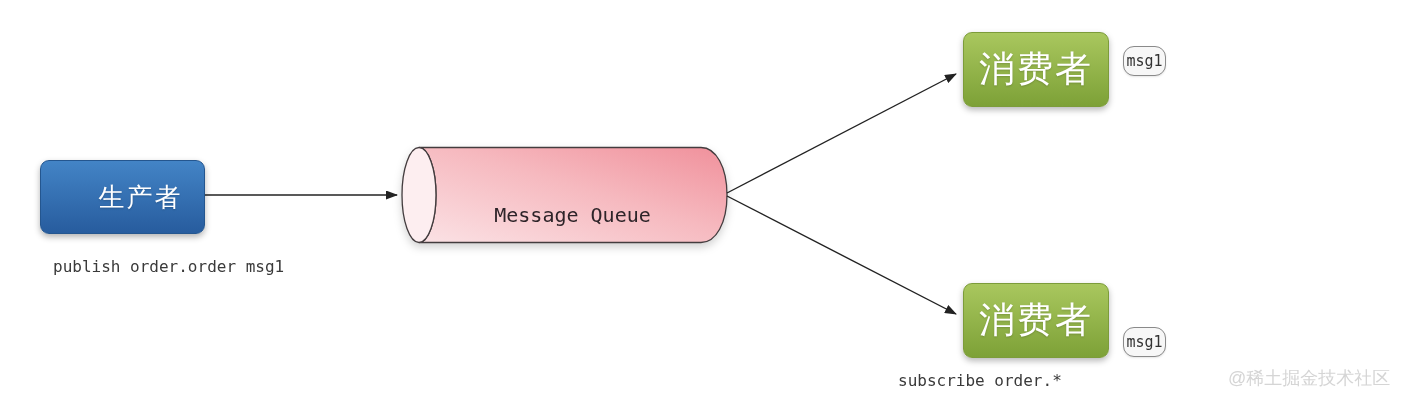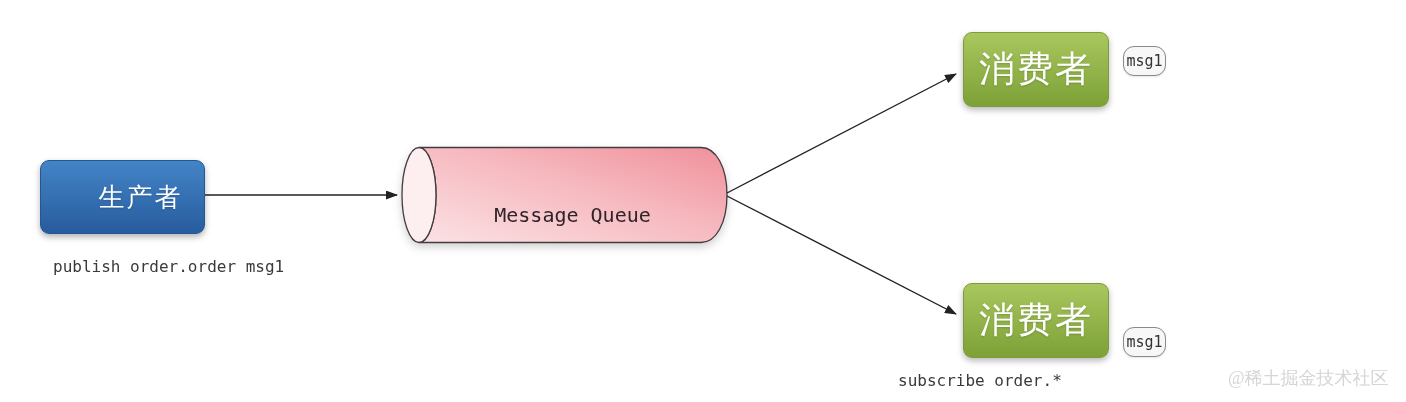--- a/index.html
+++ b/index.html
@@ -86,21 +86,21 @@
     border:1.5px solid var(--badge-border);
     border-radius:11px;
     font-size:15px;
     color:var(--badge-text);
     box-shadow:0 1px 2px rgba(0,0,0,0.10);
   }
   .badge-1{left:1123px;top:46px;}
   .badge-2{left:1123px;top:327px;}
   .watermark{
     position:absolute;left:1228px;top:366px;
-    font-family:Liberation Serif, serif;
+    font-family:Liberation Sans, sans-serif;
     font-size:18px;
     color:var(--watermark);
     white-space:nowrap;
   }
 </style>
 </head>
 <body>
 
 <div class="canvas">
 

